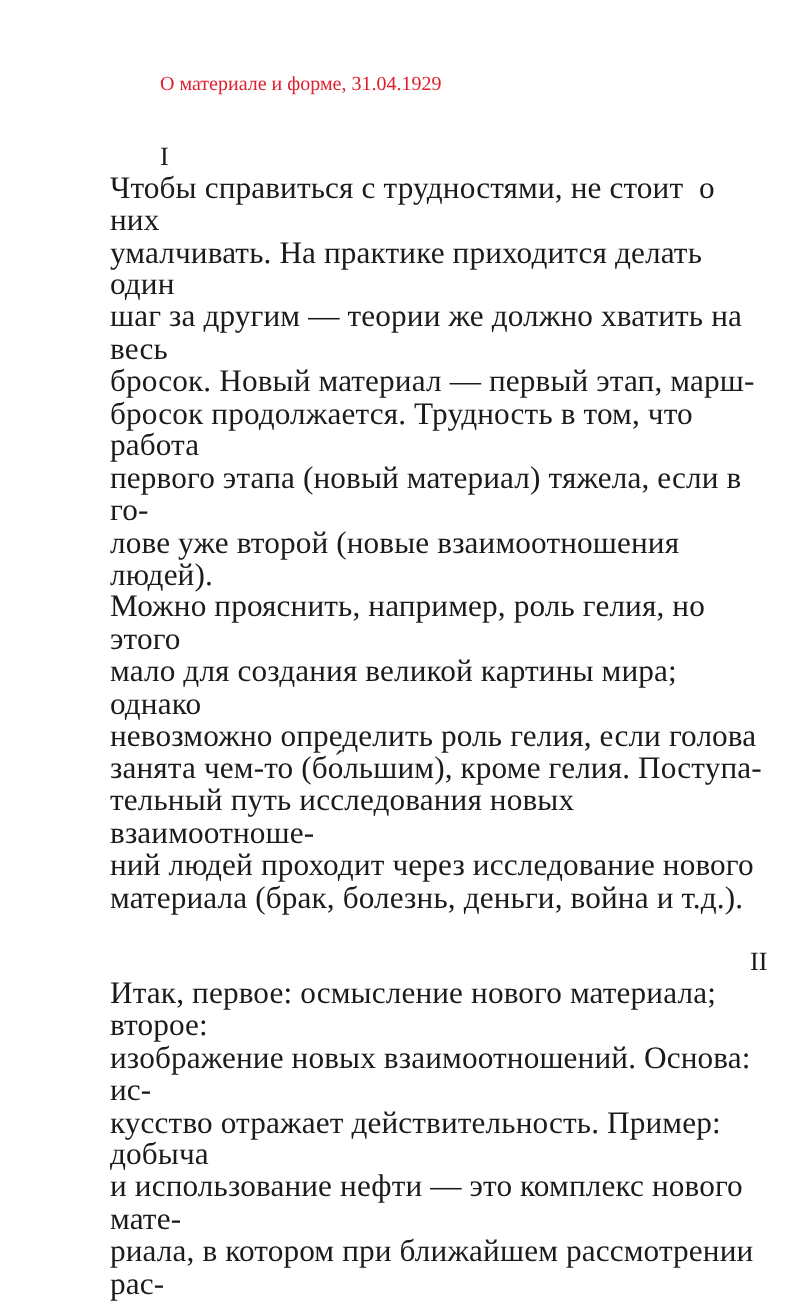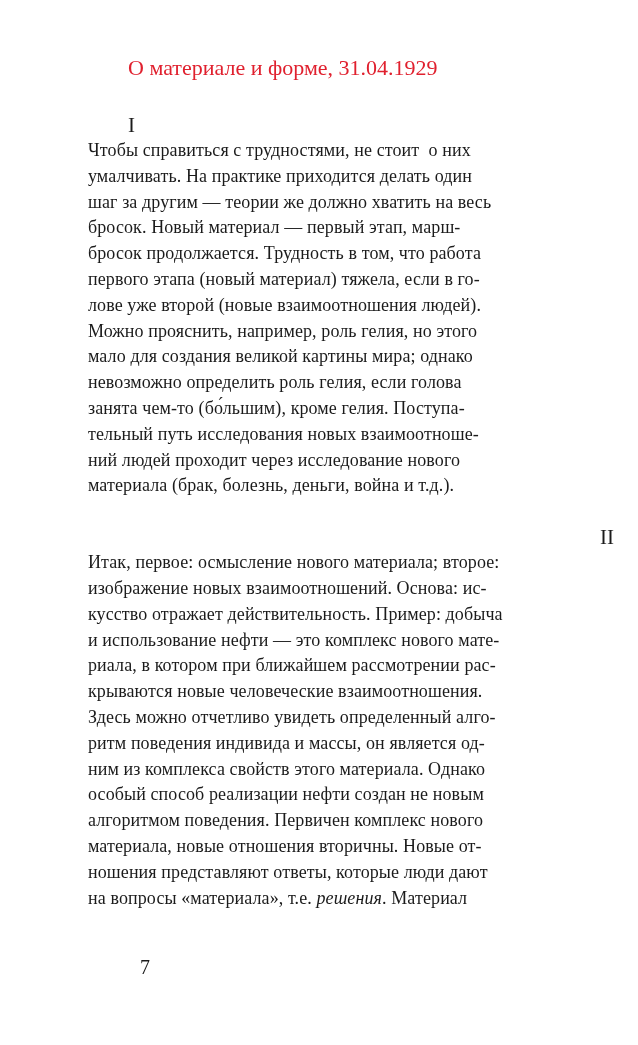--- a/index.html
+++ b/index.html
@@ -16,35 +16,35 @@
   }
   .page {
     box-sizing: border-box;
     width: 638px;
     height: 1045px;
     padding: 0 24px 0 88px;
     background: #ffffff;
   }
   .title {
     margin: 54px 0 0 40px;
-    font-size: 22px;
+    font-size: 16px;
     line-height: 28px;
     color: #e0202e;
     font-weight: normal;
   }
   .section-numeral {
     margin-left: 40px;
     font-size: 21px;
     line-height: 26px;
   }
   .numeral-1 { margin-top: 30px; }
   .numeral-2 { margin-top: 25px; text-align: right; }
   .body-text {
     margin: 0;
-    font-size: 18px;
+    font-size: 25px;
     line-height: 25.8px;
     white-space: pre-wrap;
     letter-spacing: 0.1px;
   }
   .body-text i { font-style: italic; text-align: center; }
   .page-number {
     margin: 44px 0 0 52px;
     font-size: 20px;
     line-height: 24px;
   }

